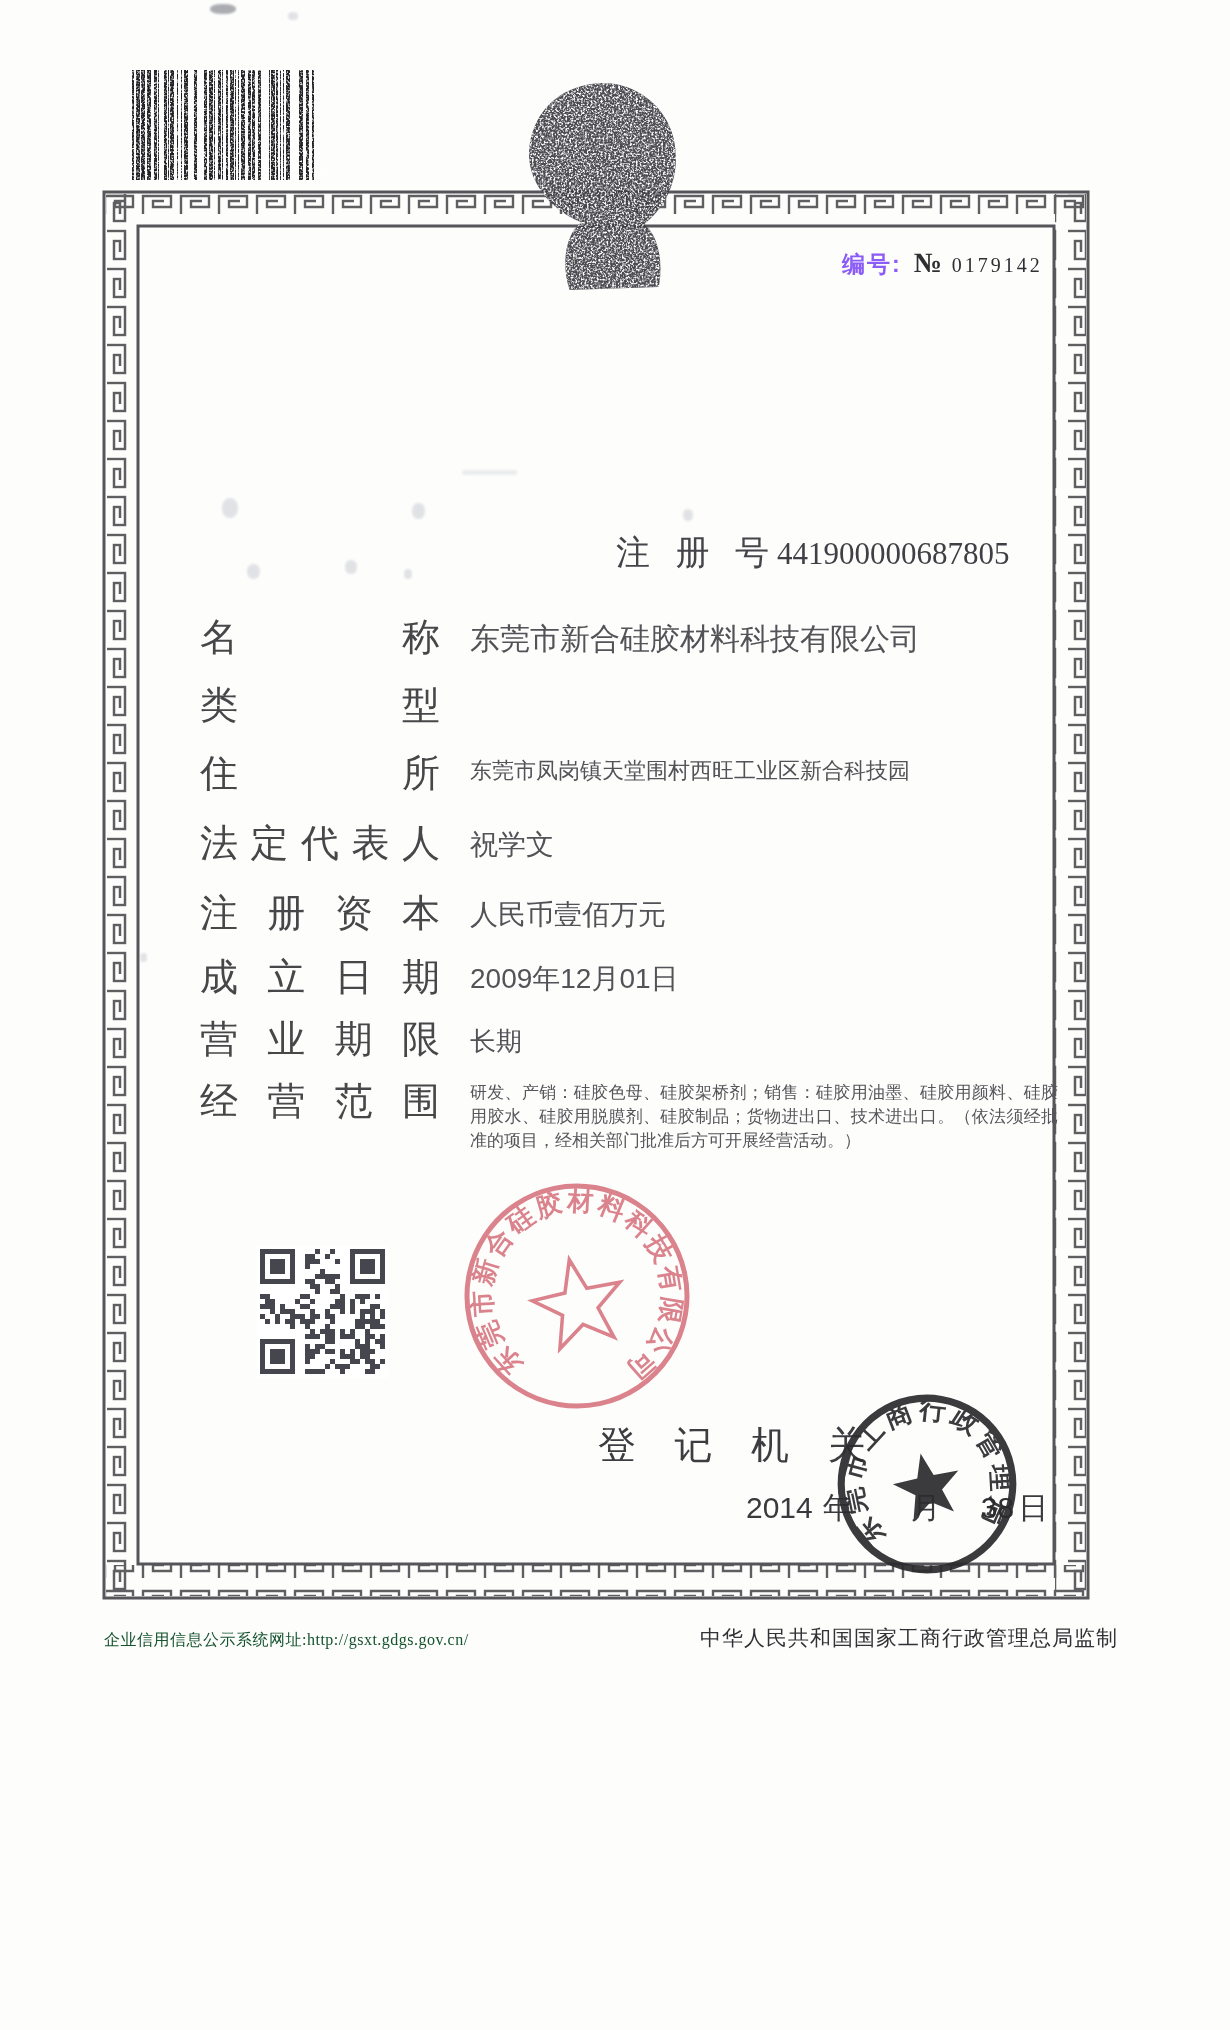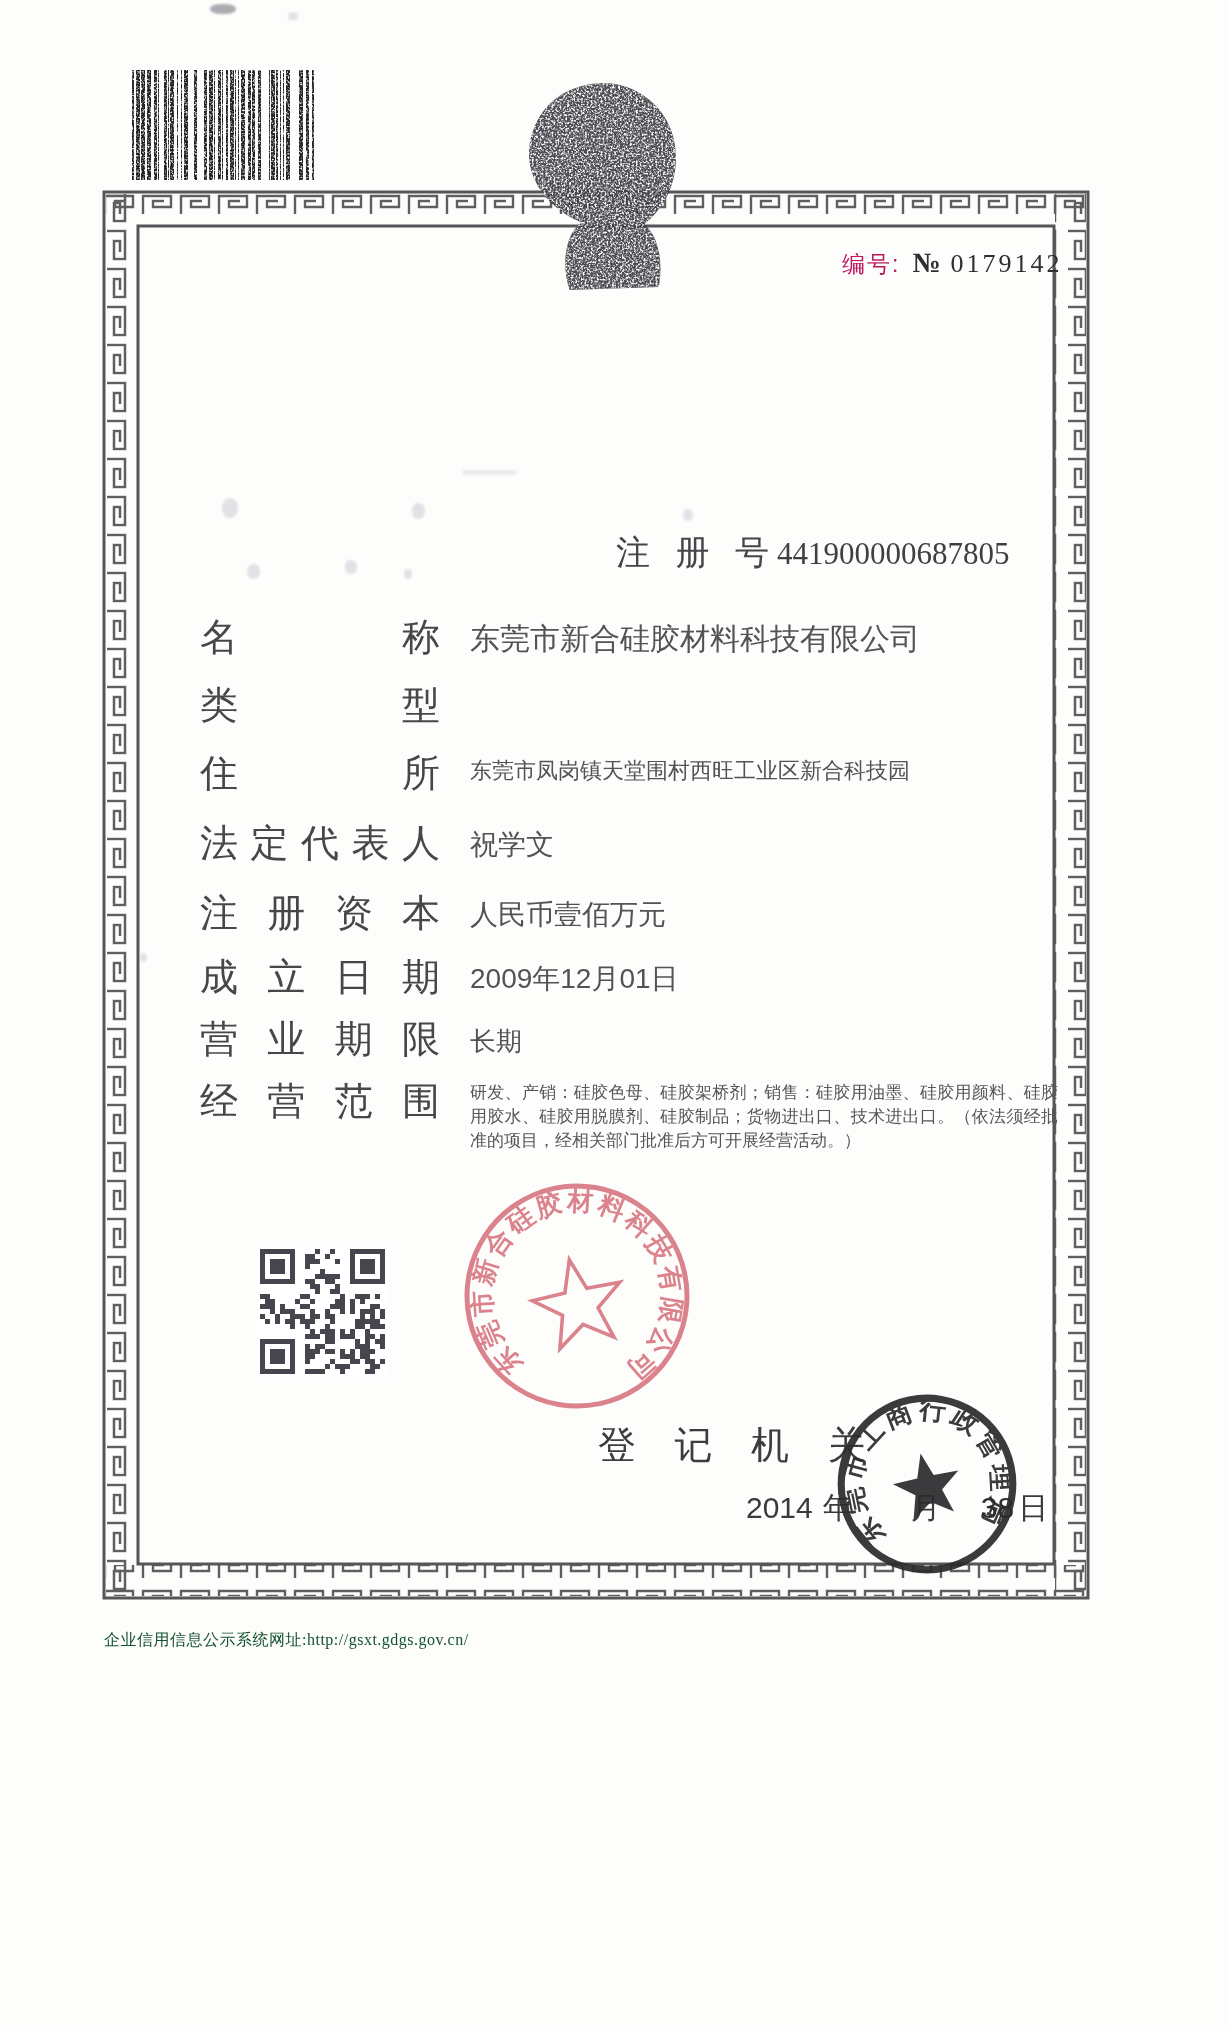--- a/index.html
+++ b/index.html
@@ -9,23 +9,23 @@
   
   .barcode{position:absolute;left:130px;top:68px;width:196px;height:116px;}
 
   
   .emblem{position:absolute;left:501px;top:74px;width:196px;height:228px;z-index:2;opacity:.92;}
 
   
   .frame{position:absolute;left:101px;top:189px;z-index:1;}
 
   .serial{position:absolute;left:842px;top:247px;z-index:3;color:#2f2f33;white-space:nowrap;}
-  .serial-label{font-size:23px;letter-spacing:2px;color:#be185d;}
+  .serial-label{font-size:23px;letter-spacing:2px;color:#8b5cf6;font-weight:bold;}
   .no-sym{font-family:"Liberation Serif",serif;font-weight:bold;font-size:28px;margin-left:12px;}
-  .serial-num{font-family:"Liberation Serif",serif;font-size:26px;letter-spacing:3px;margin-left:10px;}
+  .serial-num{font-family:"Liberation Serif",serif;font-size:20px;letter-spacing:3px;margin-left:10px;}
 
   .title{position:absolute;left:292px;top:336px;margin:0;z-index:3;
     font-size:112px;line-height:1.15;font-weight:bold;color:#2c2c30;
     letter-spacing:44px;white-space:nowrap;text-shadow:0 0 1px rgba(60,60,65,.6);}
 
   .regno{position:absolute;left:616px;top:530px;z-index:3;white-space:nowrap;color:#44444a;}
   .regno-label{font-size:34px;letter-spacing:8px;}
   .regno-value{font-family:"Liberation Serif",serif;font-size:31px;color:#3f3f45;}
 
   .row{position:absolute;left:200px;display:flex;align-items:flex-start;z-index:3;}
@@ -432,20 +432,21 @@
   <svg class="seal-black" viewBox="0 0 188 188">
     <circle cx="94" cy="94" r="84" fill="none" stroke-width="7" stroke="#2b2b2e"></circle>
     <path transform="translate(94,98) scale(0.82)" d="M0,-42 L10,-13.8 L39.9,-13 L16.2,5.3 L24.7,34 L0,17 L-24.7,34 L-16.2,5.3 L-39.9,-13 L-10,-13.8 Z" fill="#2b2b2e"></path>
     <path id="blkArc" d="M45,135.1 A64,64 0 1 1 105.1,157" fill="none"></path>
     <text font-size="26" font-weight="bold" letter-spacing="4" fill="#2b2b2e">
       <textPath href="#blkArc">东莞市工商行政管理局</textPath>
     </text>
   </svg>
 
   <div class="footer-left">企业信用信息公示系统网址:http://gsxt.gdgs.gov.cn/</div>
+  <div class="footer-right">中华人民共和国国家工商行政管理总局监制</div>
 
   <div class="smudge" style="left:222px;top:498px;width:16px;height:20px;"></div>
   <div class="smudge" style="left:412px;top:503px;width:13px;height:16px;"></div>
   <div class="smudge" style="left:683px;top:509px;width:10px;height:12px;"></div>
   <div class="smudge" style="left:247px;top:564px;width:13px;height:15px;"></div>
   <div class="smudge" style="left:345px;top:560px;width:12px;height:14px;"></div>
   <div class="smudge" style="left:404px;top:569px;width:8px;height:10px;"></div>
   <div class="smudge" style="left:140px;top:953px;width:7px;height:9px;"></div>
   <div class="smudge sm-dash" style="left:462px;top:470px;width:55px;height:5px;"></div>
   <div class="smudge sm-dark" style="left:210px;top:4px;width:26px;height:10px;"></div>

